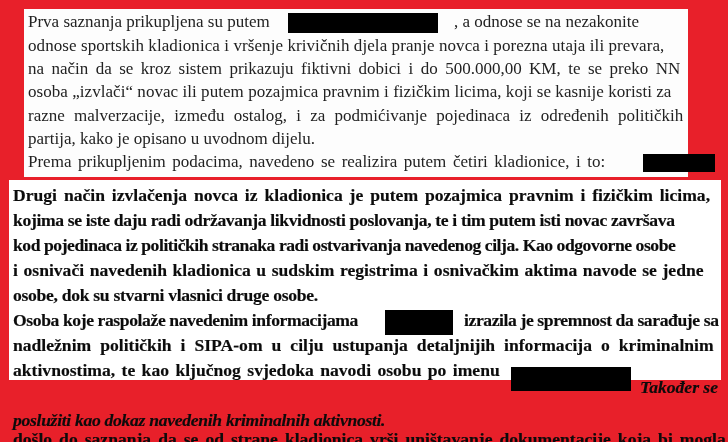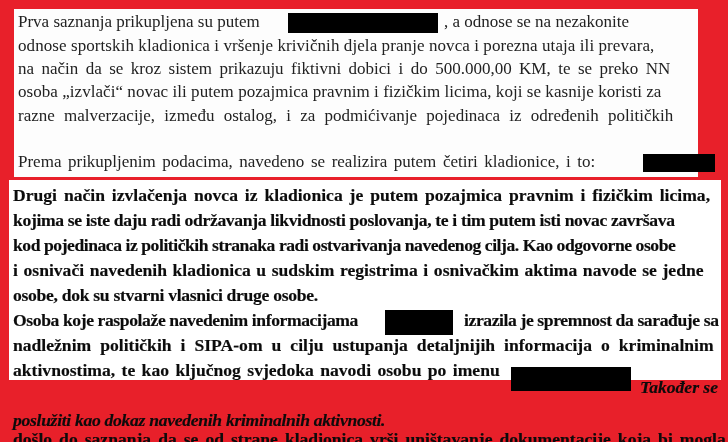--- a/index.html
+++ b/index.html
@@ -13,26 +13,25 @@
     position: relative;
     overflow: hidden;
     font-family: "Liberation Serif", "DejaVu Serif", serif;
   }
   .panel {
     position: absolute;
     background: #ffffff;
     color: #111;
   }
   .panel-top {
-    left: 14px;
+    left: 24px;
     top: 9px;
     width: 664px;
     height: 168px;
     background: #fdfdfd;
-    padding-left: 20px;
   }
   .panel-bottom {
     left: 9px;
     top: 180px;
     width: 712px;
     height: 200px;
     background: #ffffff;
   }
   .line {
     position: absolute;
@@ -64,20 +63,21 @@
   <div class="line" style="top:2px;">
     <span>Prva saznanja prikupljena su putem</span>
   </div>
   <div class="line" style="top:2px; left:430px;">
     <span>, a odnose se na nezakonite</span>
   </div>
   <div class="line" style="top:26px; letter-spacing:0.08px;">odnose sportskih kladionica i vršenje krivičnih djela pranje novca i porezna utaja ili prevara,</div>
   <div class="line" style="top:49px; word-spacing:3.2px;">na način da se kroz sistem prikazuju fiktivni dobici i do 500.000,00 KM, te se preko NN</div>
   <div class="line" style="top:72px; letter-spacing:0.05px;">osoba „izvlači“ novac ili putem pozajmica pravnim i fizičkim licima, koji se kasnije koristi za</div>
   <div class="line" style="top:96px; word-spacing:5px;">razne malverzacije, između ostalog, i za podmićivanje pojedinaca iz određenih političkih</div>
+  <div class="line" style="top:119px;">partija, kako je opisano u uvodnom dijelu.</div>
   <div class="line" style="top:142px; word-spacing:2.3px;">
     <span>Prema prikupljenim podacima, navedeno se realizira putem četiri kladionice, i to:</span>
   </div>
 </div>
 
 <div class="panel panel-bottom">
   <div class="line" style="top:4px; word-spacing:2.5px;">Drugi način izvlačenja novca iz kladionica je putem pozajmica pravnim i fizičkim licima,</div>
   <div class="line" style="top:29px; letter-spacing:-0.35px;">kojima se iste daju radi održavanja likvidnosti poslovanja, te i tim putem isti novac završava</div>
   <div class="line" style="top:54px; letter-spacing:-0.45px;">kod pojedinaca iz političkih stranaka radi ostvarivanja navedenog cilja. Kao odgovorne osobe</div>
   <div class="line" style="top:79px; word-spacing:1.2px;">i osnivači navedenih kladionica u sudskim registrima i osnivačkim aktima navode se jedne</div>

